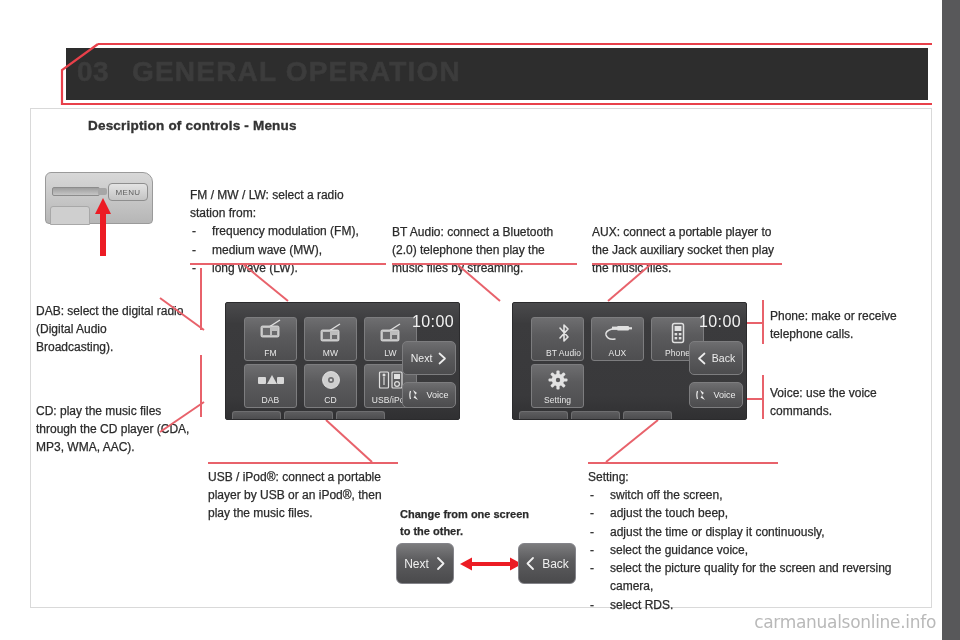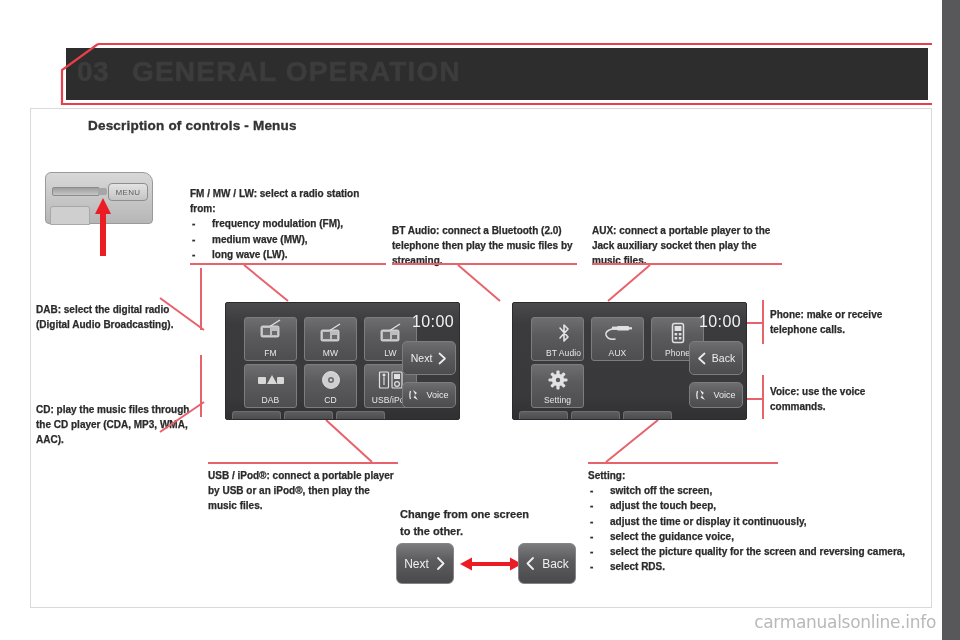--- a/index.html
+++ b/index.html
@@ -47,21 +47,21 @@
   }
   .sub-title {
     position: absolute; left: 88px; top: 118px;
     font-size: 13.5px; font-weight: bold; color: #333;
     letter-spacing: 0.2px;
     -webkit-text-stroke: 0.35px #333;
   }
   
   .blk {
     position: absolute;
-    font-size: 10px; font-weight: bold; color: #2b2b2b;
+    font-size: 12px; font-weight: normal; color: #2b2b2b;
     line-height: 1.52;
     -webkit-text-stroke: 0.25px #2b2b2b;
   }
   .blk .lead { }
   .blk ul { list-style: none; }
   .blk li { position: relative; padding-left: 22px; }
   .blk li .dash {
     position: absolute; left: 2px; top: 0;
   }
   

